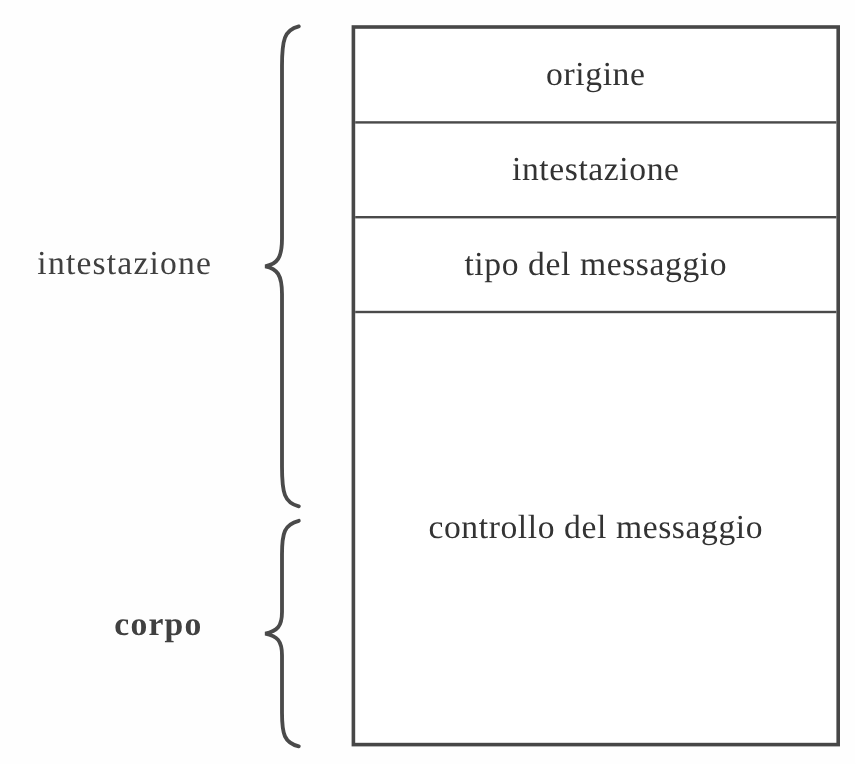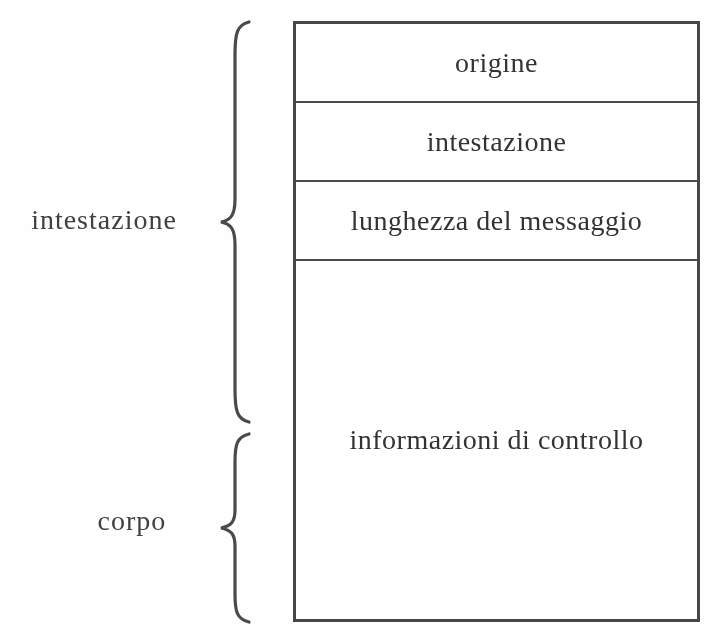--- a/index.html
+++ b/index.html
@@ -16,21 +16,21 @@
   
   .side-label {
     position: absolute;
     font-size: 28px;
     letter-spacing: 1px;
     text-align: center;
     color: #404040;
     white-space: nowrap;
   }
   .label-intestazione { left: 2px;  top: 204px; width: 204px; }
-  .label-corpo        { left: 22px; top: 505px; width: 220px; }
+  .label-corpo        { left: 22px; top: 505px; width: 220px; font-weight: bold; }
 
   
   .brace { position: absolute; }
   .brace path {
     fill: none;
     stroke: #4a4a4a;
     stroke-width: 3.2;
     stroke-linecap: round;
   }
   .brace-intestazione { left: 216px; top: 19px;  }
@@ -88,24 +88,24 @@
   <div class="message-box">
 
     <div class="field-row">
       <span class="field-label">origine</span>
     </div>
 
     <div class="field-row">
       <span class="field-label">intestazione</span>
     </div>
 
-
     <div class="field-row">
-      <span class="field-label">lunghezza del messaggio</span>
+      <span class="field-label">tipo del messaggio</span>
     </div>
 
     <div class="field-row">
-      <span class="field-label">informazioni di controllo</span>
+      <span class="field-label">controllo del messaggio</span>
     </div>
+
 
 
   </div>
 </div>
 
 </body></html>

